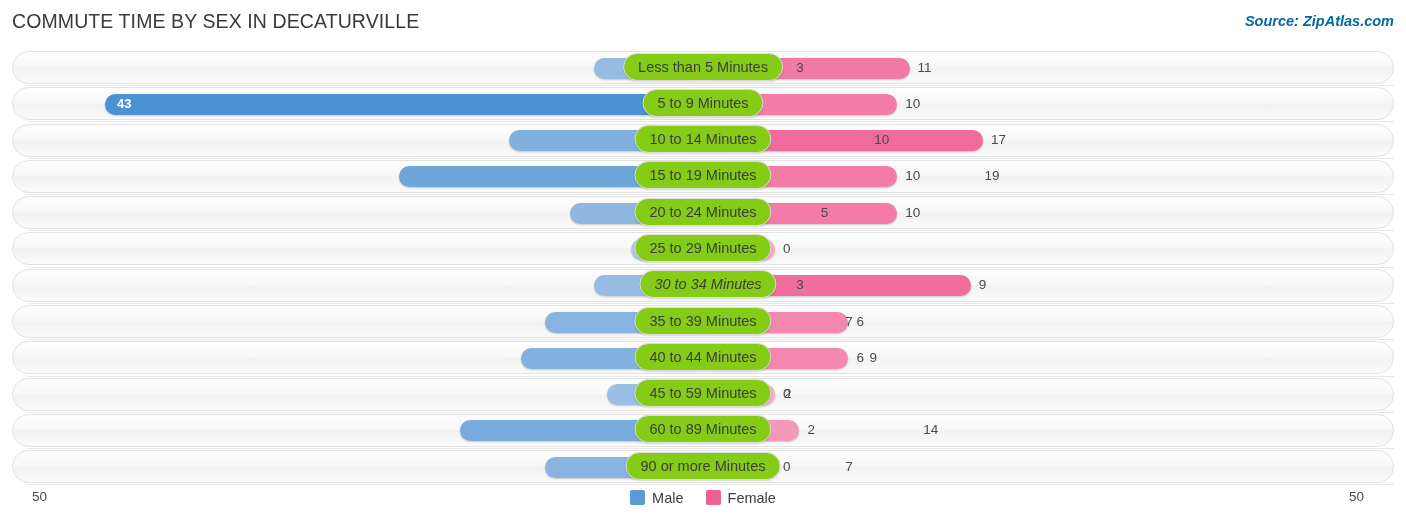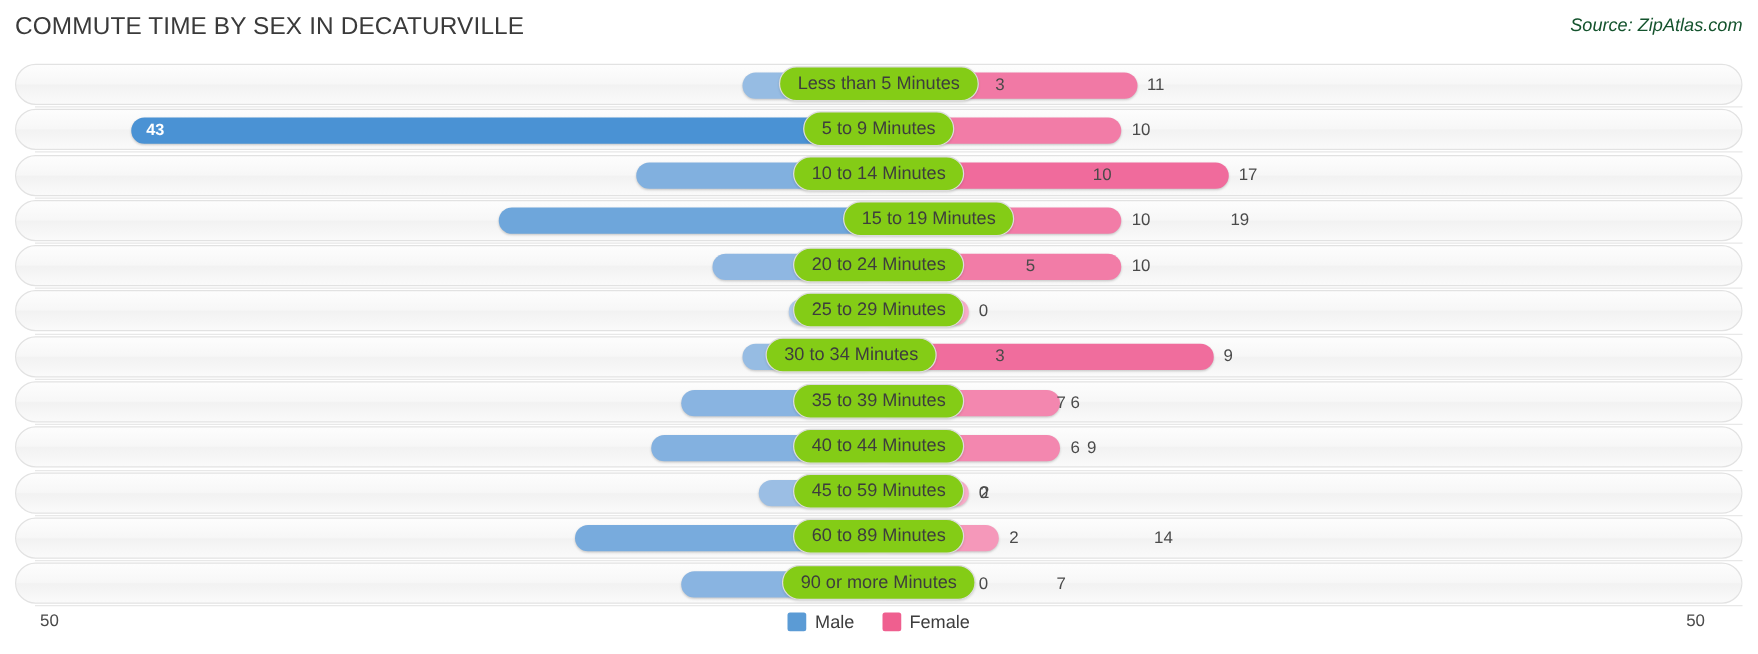--- a/index.html
+++ b/index.html
@@ -31,22 +31,22 @@
     font-weight: 400;
     color: #3a3a3a;
     letter-spacing: .1px;
     white-space: nowrap;
   }
   #source-label {
     position: absolute;
     right: 12px; top: 13px;
     font-size: 14.5px;
     font-style: italic;
-    font-weight: 400;
-    color: #14532d;
+    font-weight: 700;
+    color: #0369a1;
     white-space: nowrap;
   }
 
   
   #rows {
     position: absolute;
     left: 0; top: 50px;
     width: 1406px;
   }
   .row {
@@ -191,21 +191,21 @@
         <div class="val female" style="left: 990.953px;">17</div>
         <div class="center-pill" style="left: 703px;">10 to 14 Minutes</div>
         <div class="row-sep"></div>
       </div>
       <div class="row">
         <div class="track"></div>
         <div class="bar male" style="width: 304.419px; background: rgb(110, 166, 219);"></div>
         <div class="bar female" style="width: 194.326px; background: rgb(242, 124, 167);"></div>
         <div class="val male" style="right: 406.581px;">19</div>
         <div class="val female" style="left: 905.326px;">10</div>
-        <div class="center-pill" style="left: 743px;">15 to 19 Minutes</div>
+        <div class="center-pill" style="left: 703px;">15 to 19 Minutes</div>
         <div class="row-sep"></div>
       </div>
       <div class="row">
         <div class="track"></div>
         <div class="bar male" style="width: 133.163px; background: rgb(143, 183, 226);"></div>
         <div class="bar female" style="width: 194.326px; background: rgb(242, 124, 167);"></div>
         <div class="val male" style="right: 577.837px;">5</div>
         <div class="val female" style="left: 905.326px;">10</div>
         <div class="center-pill" style="left: 703px;">20 to 24 Minutes</div>
         <div class="row-sep"></div>
@@ -218,21 +218,21 @@
         <div class="val female" style="left: 783px;">0</div>
         <div class="center-pill" style="left: 703px;">25 to 29 Minutes</div>
         <div class="row-sep"></div>
       </div>
       <div class="row">
         <div class="track"></div>
         <div class="bar male" style="width: 108.698px; background: rgb(150, 188, 227);"></div>
         <div class="bar female" style="width: 267.721px; background: rgb(240, 109, 157);"></div>
         <div class="val male" style="right: 602.302px;">3</div>
         <div class="val female" style="left: 978.721px;">9</div>
-        <div class="center-pill" style="left: 681px;">30 to 34 Minutes</div>
+        <div class="center-pill" style="left: 708px; font-style: italic;">30 to 34 Minutes</div>
         <div class="row-sep"></div>
       </div>
       <div class="row">
         <div class="track"></div>
         <div class="bar male" style="width: 157.628px; background: rgb(137, 180, 225);"></div>
         <div class="bar female" style="width: 145.395px; background: rgb(243, 135, 175);"></div>
         <div class="val male" style="right: 553.372px;">7</div>
         <div class="val female" style="left: 856.395px;">6</div>
         <div class="center-pill" style="left: 703px;">35 to 39 Minutes</div>
         <div class="row-sep"></div>

